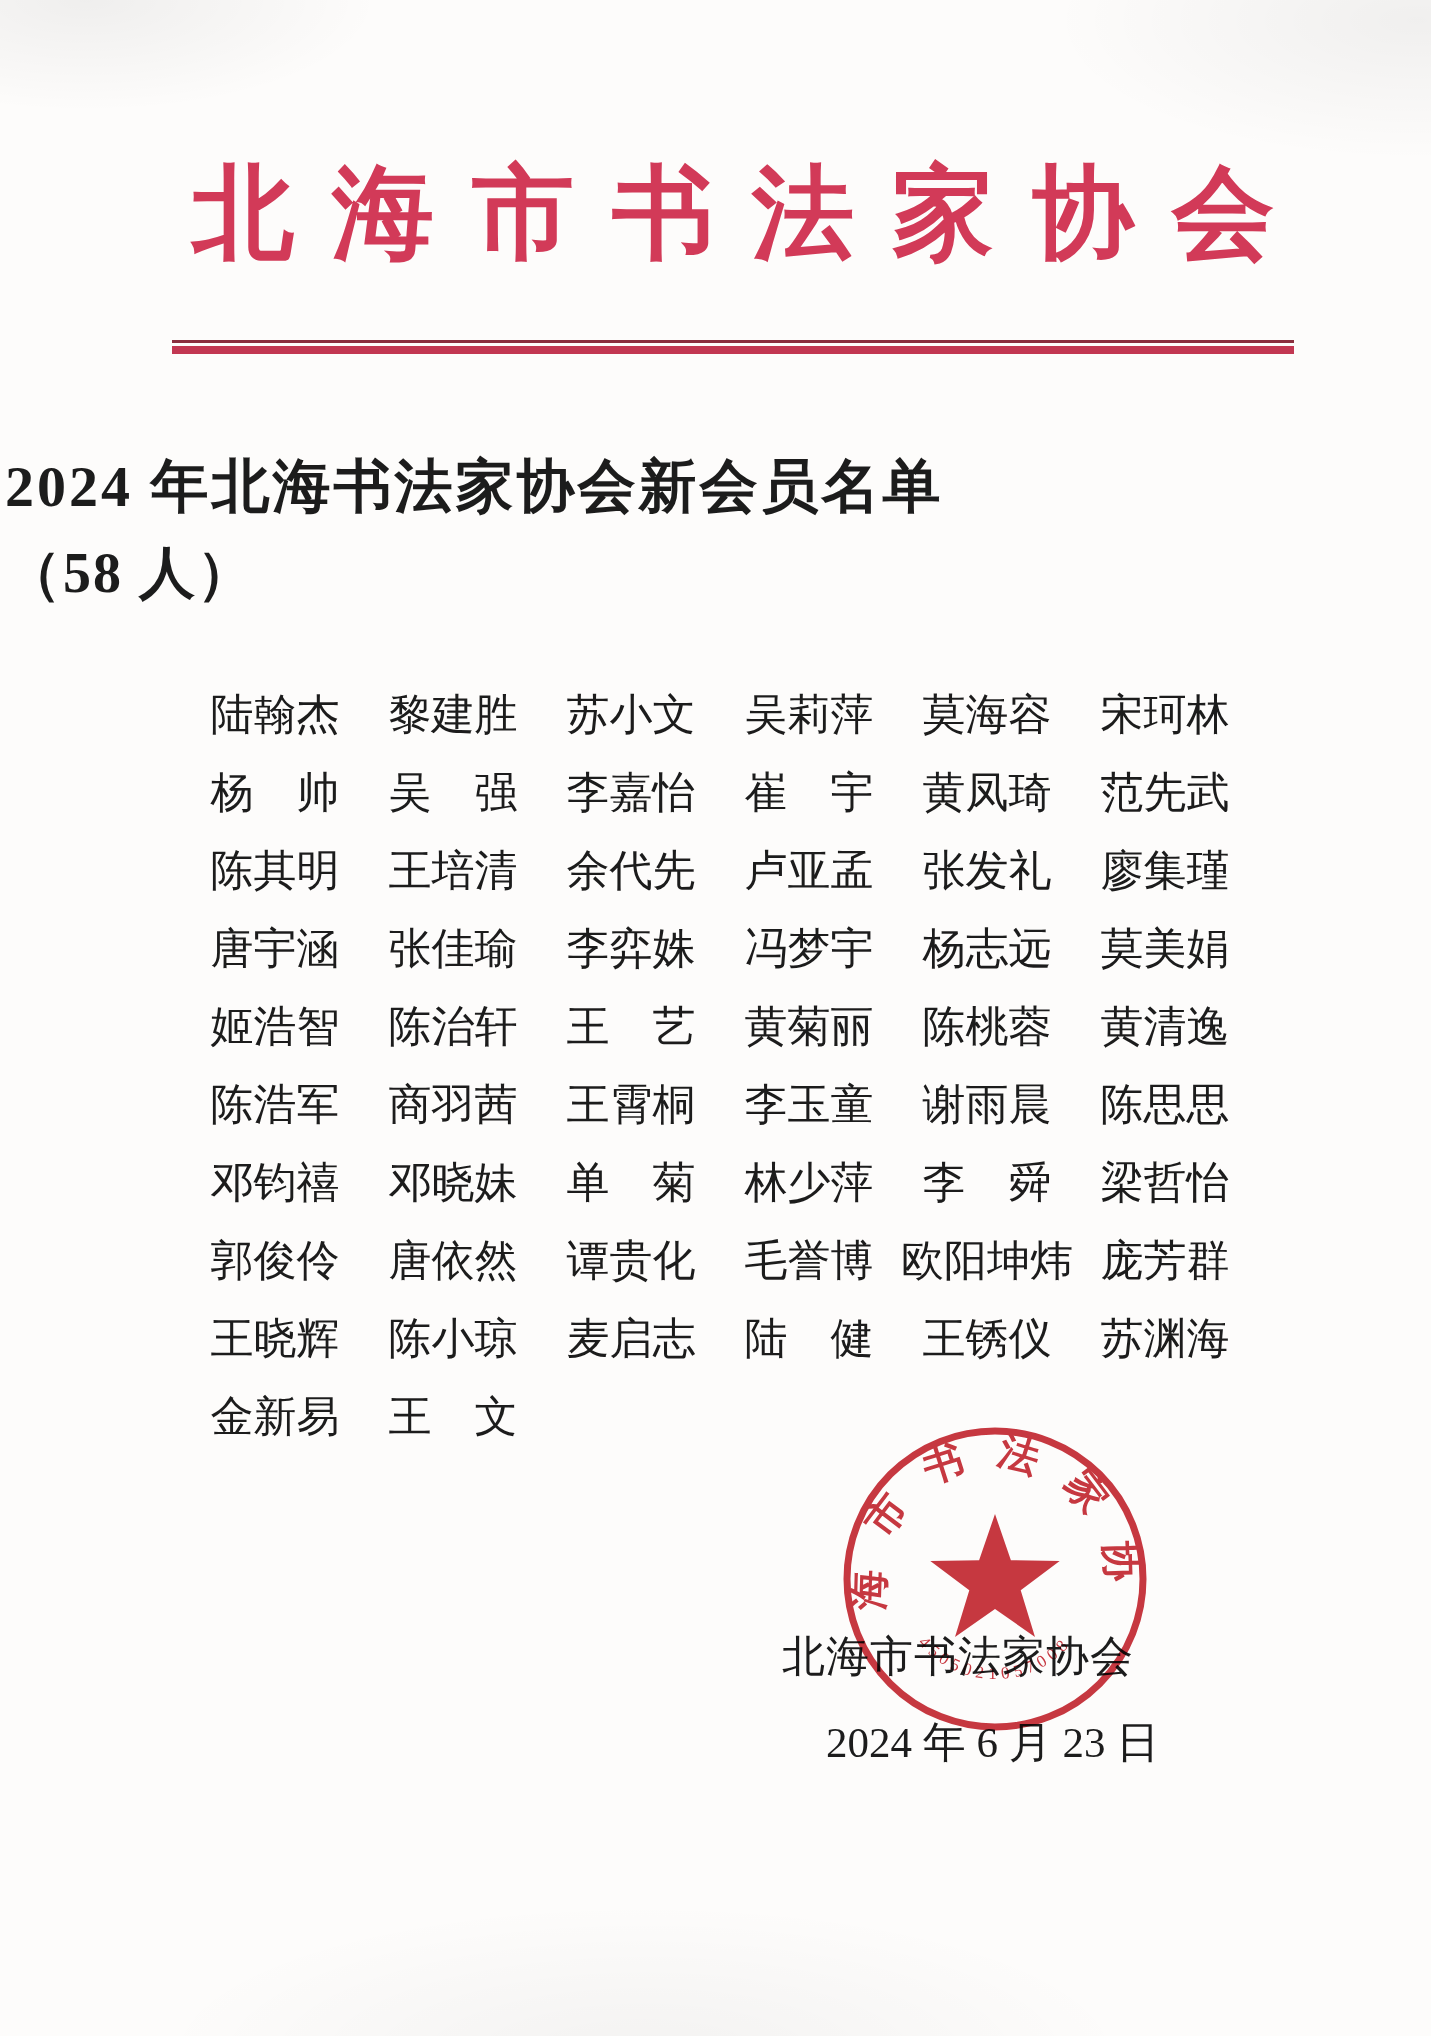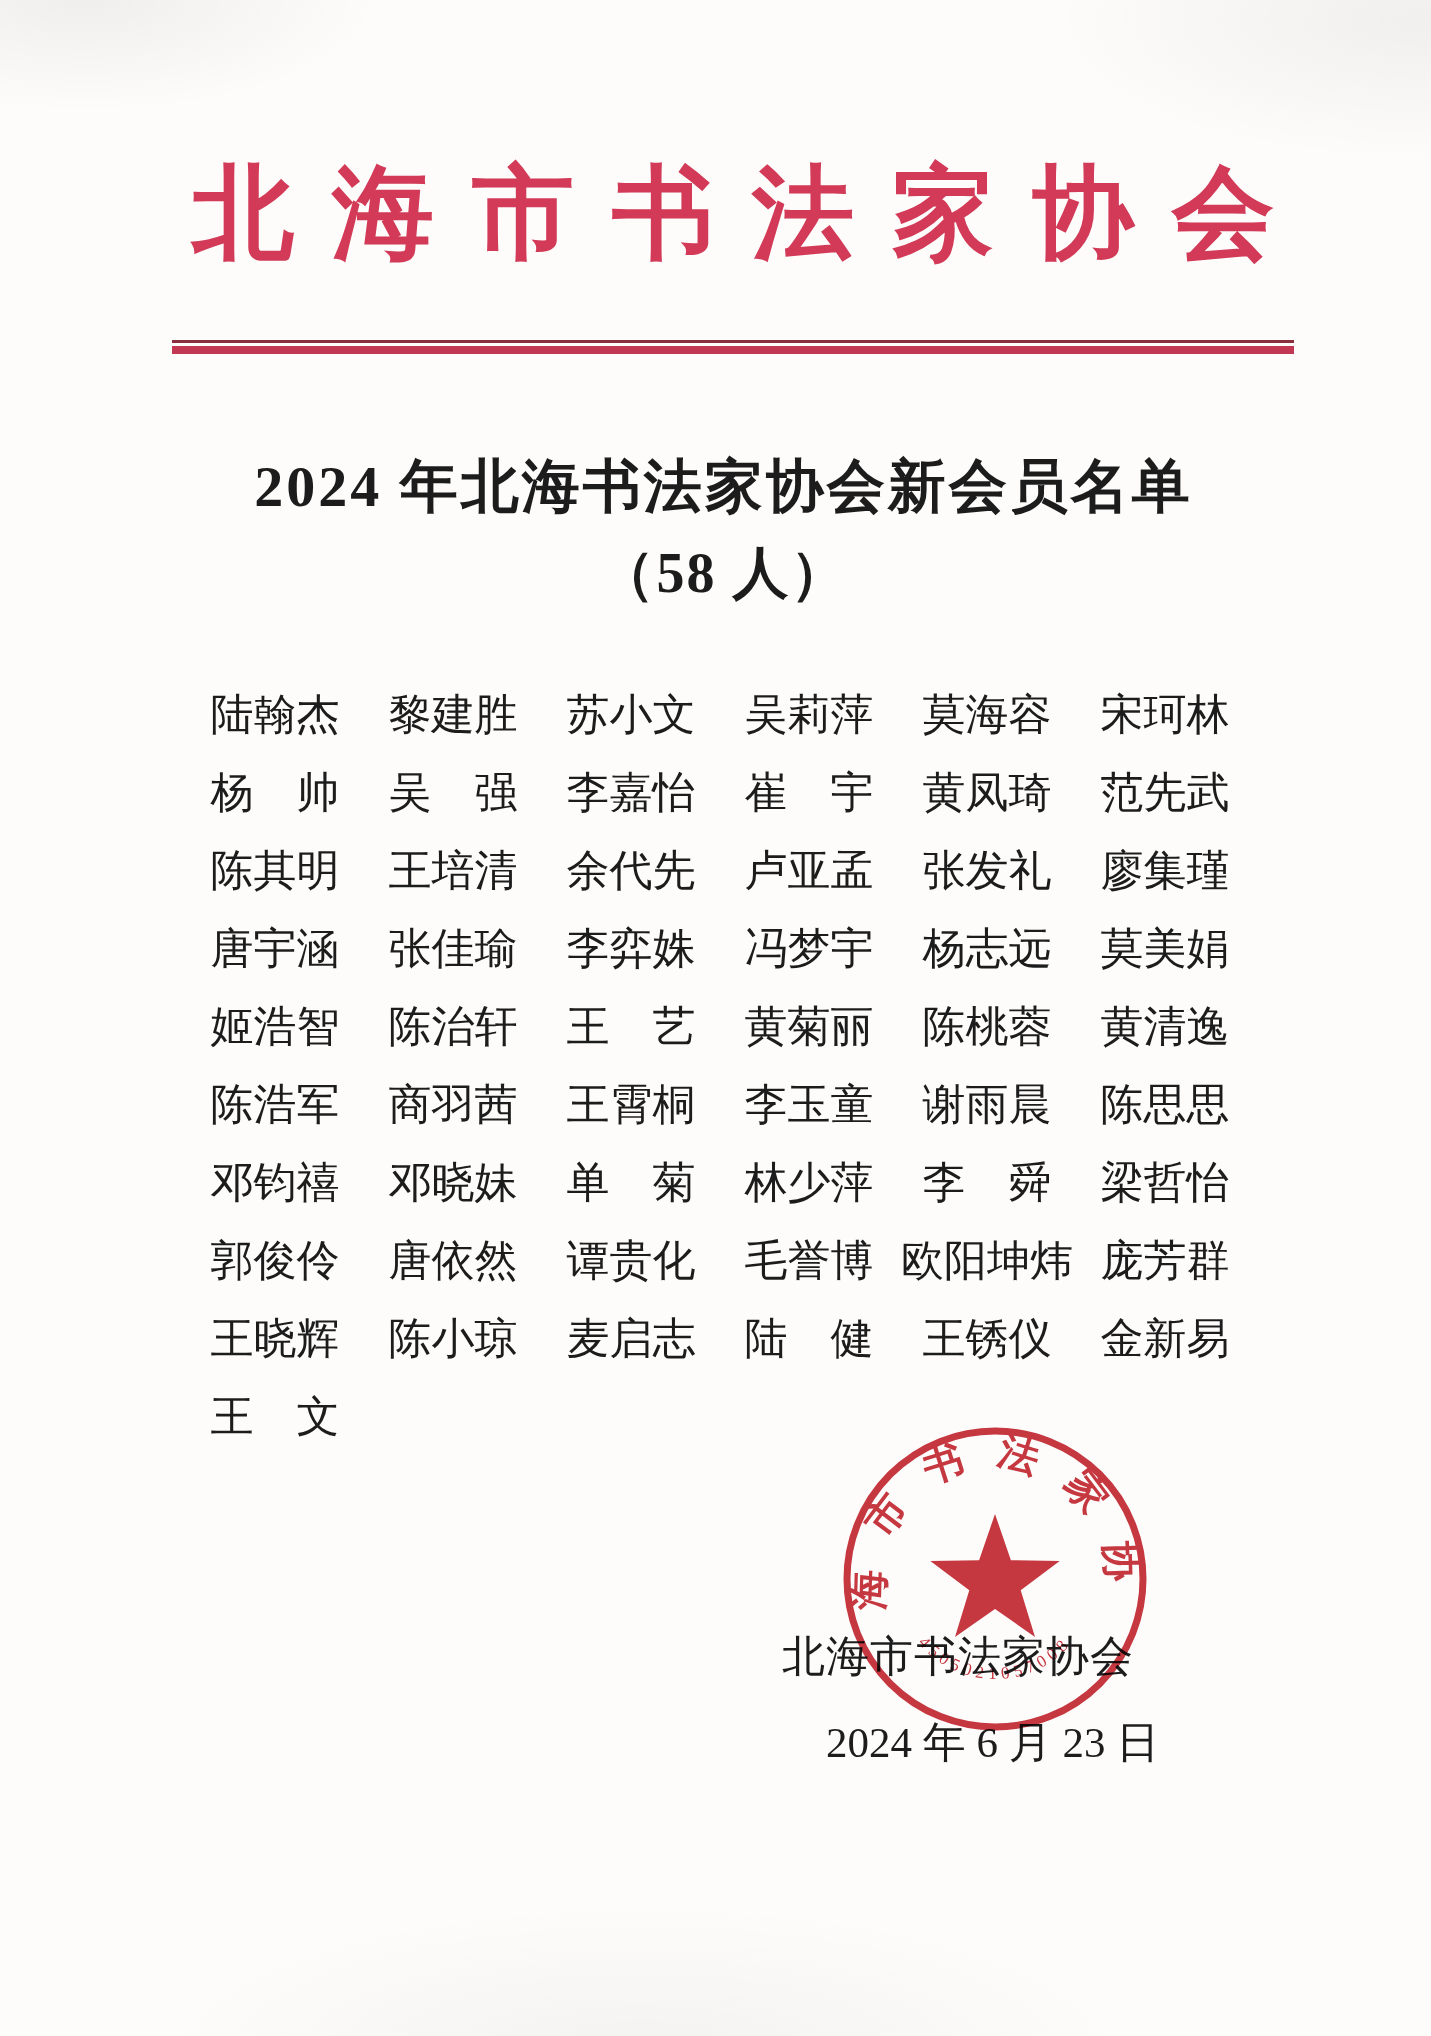--- a/index.html
+++ b/index.html
@@ -14,22 +14,22 @@
   }
   .letterhead {
     position:absolute; top:146px; left:192px;
     font-size:102px; font-weight:bold; letter-spacing:38px;
     color:#d23a58; white-space:nowrap;
   }
   .rule { position:absolute; left:172px; width:1122px; }
   .rule-top { top:340px; height:3px; background:#8a2e3e; }
   .rule-bottom { top:346px; height:8px; background:#c23752; }
   .center-line {
-    position:absolute; left:0; width:1431px; box-sizing:border-box; padding-left:16px;
-    text-align:center; font-weight:bold; white-space:nowrap;
+    position:absolute; left:0; width:1431px; box-sizing:border-box; padding-left:5px;
+    font-weight:bold; white-space:nowrap;
   }
   .doc-title { top:448px; font-size:58px; letter-spacing:3px; }
   .doc-subtitle { top:536px; font-size:56px; letter-spacing:2px; }
   .members {
     position:absolute; top:676px; left:186px; width:1068px;
     display:grid; grid-template-columns:repeat(6,1fr); grid-auto-rows:78px;
   }
   .member { font-size:43px; line-height:78px; white-space:nowrap;text-align:center; }
   .signature {
     position:absolute; left:782px; top:1628px; z-index:1;
@@ -106,20 +106,21 @@
       <div class="member">唐依然</div>
       <div class="member">谭贵化</div>
       <div class="member">毛誉博</div>
       <div class="member">欧阳坤炜</div>
       <div class="member">庞芳群</div>
       <div class="member">王晓辉</div>
       <div class="member">陈小琼</div>
       <div class="member">麦启志</div>
       <div class="member">陆　健</div>
       <div class="member">王锈仪</div>
+      <div class="member">苏渊海</div>
       <div class="member">金新易</div>
       <div class="member">王　文</div>
     </div>
 
   <div class="signature">北海市书法家协会</div>
 
   <div class="sig-date">2024 年 6 月 23 日</div>
 
   <svg class="seal" viewBox="0 0 310 310">
     <circle cx="155" cy="155" r="148" fill="none" stroke="#c32731" stroke-width="7"></circle>

